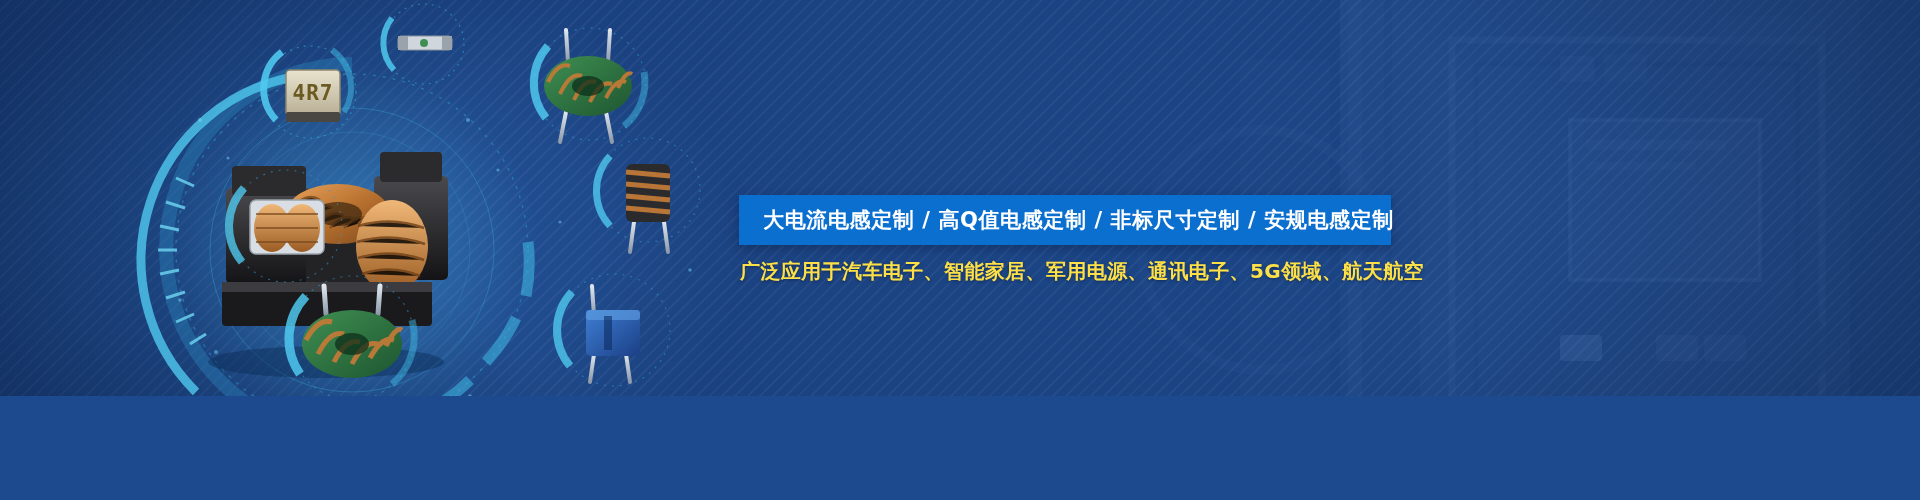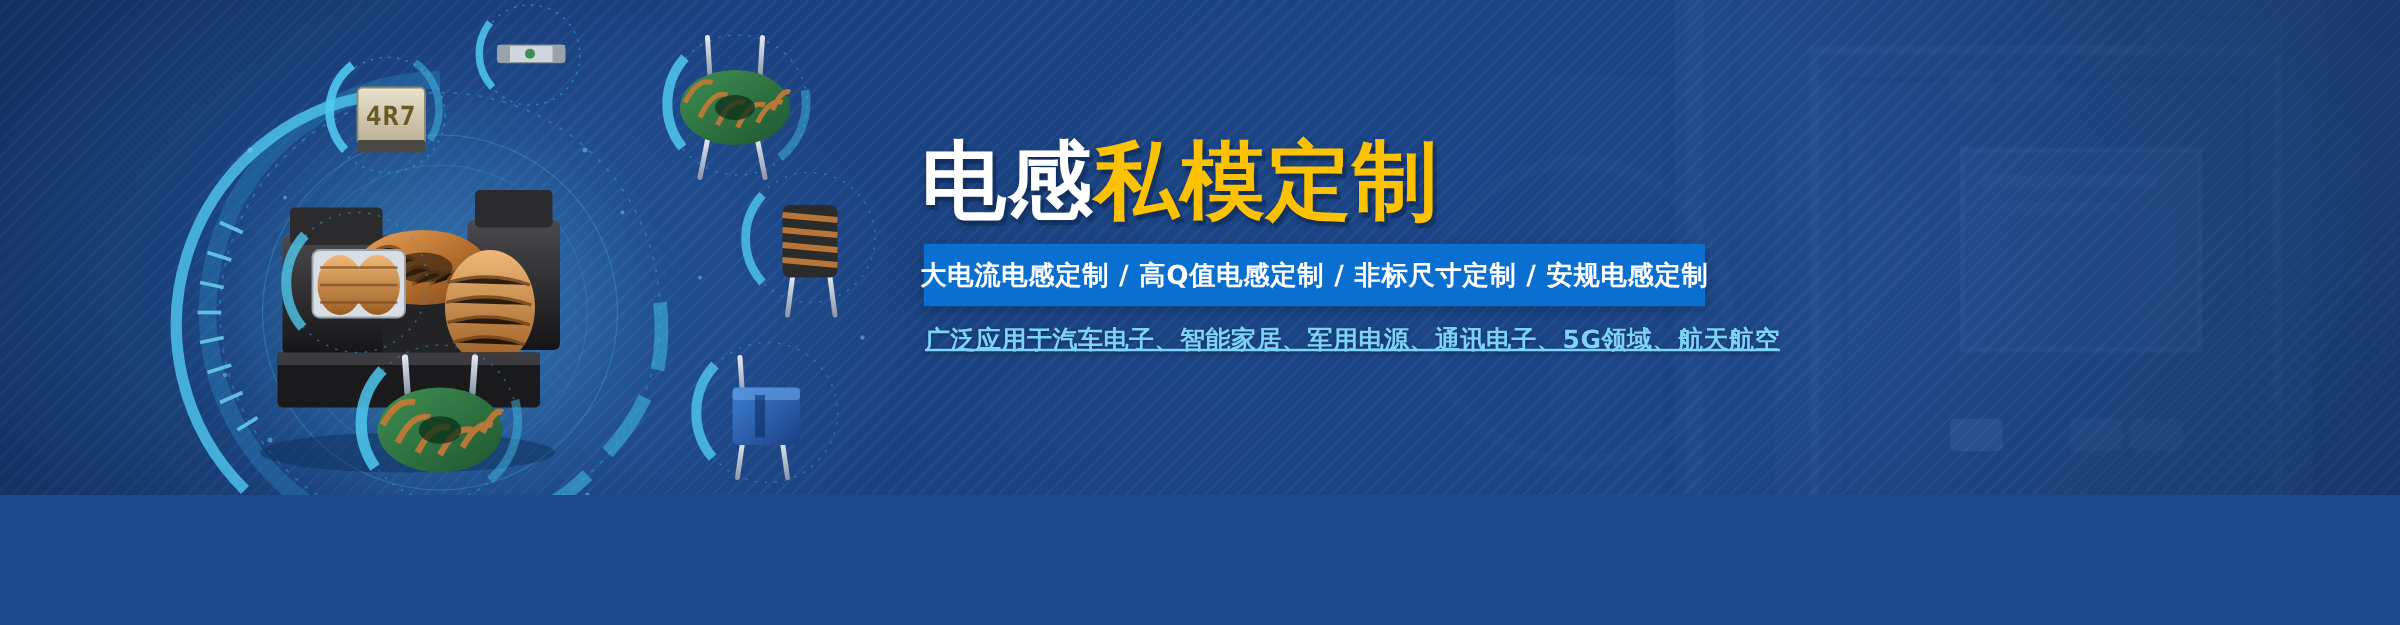--- a/index.html
+++ b/index.html
@@ -52,34 +52,34 @@
   .title span{
     text-shadow:3px 4px 0 rgba(10,32,70,.40), 0 2px 5px rgba(5,20,50,.35);
   }
 
   .pillbar{
     position:absolute;left:4px;top:195px;
     width:625px;height:50px;
     background:#0b6fd0;
     display:flex;align-items:center;justify-content:center;
     box-shadow:0 3px 9px rgba(5,22,55,.35);
+    padding-left:27px;
   }
   .pillbar .txt{
     color:#ffffff;font-size:21px;font-weight:bold;letter-spacing:.6px;
     white-space:nowrap;
     font-family:"DejaVu Sans","Liberation Sans",sans-serif;
   }
 
   .tagline{
     position:absolute;left:5px;top:258px;
-    color:#7dd3fc;font-size:20px;font-weight:bold;letter-spacing:.4px;
+    color:#fde047;font-size:20px;font-weight:bold;letter-spacing:.4px;
     white-space:nowrap;
     text-shadow:0 1px 3px rgba(5,20,50,.5);
     font-family:"DejaVu Sans","Liberation Sans",sans-serif;
-    text-decoration:underline;
   }
 
   .chip-label{
     font-family:"DejaVu Sans Mono","Liberation Mono",monospace;
     font-size:21px;font-weight:bold;fill:#6b5a22;letter-spacing:1px;
   }
 </style>
 </head>
 <body>
 
@@ -364,23 +364,20 @@
           <circle cx="528" cy="420" r="2"></circle>
         <circle cx="560" cy="222" r="1.6"></circle>
           <circle cx="690" cy="270" r="1.8"></circle>
       </g>
     </svg>
   </div>
 
   <div class="content">
 
 
-    <div class="title">
-      <span class="w">电感</span><span class="y">私模定制</span>
-    </div>
 
     <div class="pillbar">
       <span class="txt">大电流电感定制  /  高Q值电感定制  /  非标尺寸定制  /  安规电感定制</span>
     </div>
 
     <div class="tagline">广泛应用于汽车电子、智能家居、军用电源、通讯电子、5G领域、航天航空</div>
   </div>
 
 </div>
 

